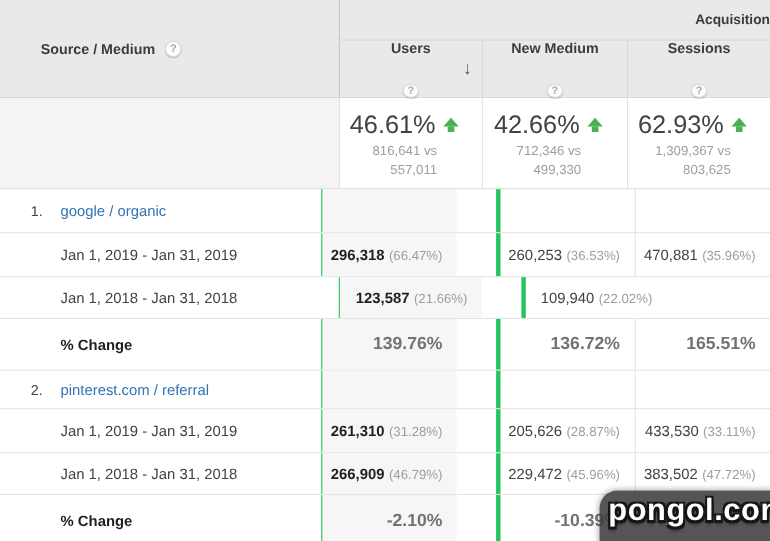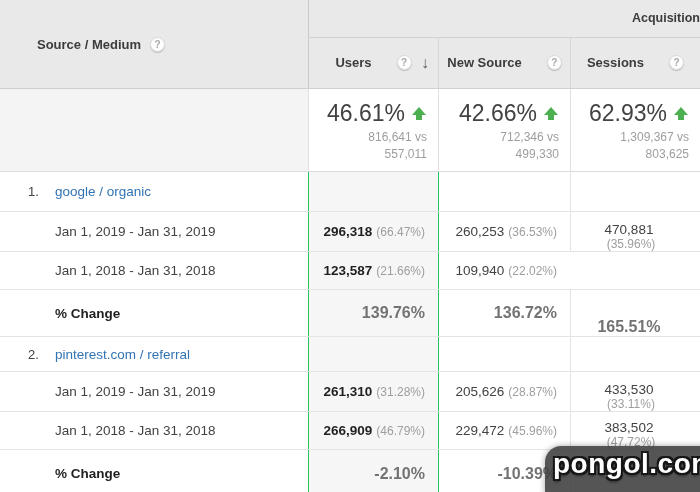--- a/index.html
+++ b/index.html
@@ -23,41 +23,41 @@
   .acq {
     height:38px; background:#e9e9e9;
     border-left:1px solid #c9c9c9; border-bottom:1px solid #d2d2d2;
     display:flex; align-items:center; padding-left:10px;
     font-size:12.5px; font-weight:bold; color:#3c3c3c;justify-content:flex-end;
   }
   .col-hdrs { height:51px; display:flex; }
   .col-hdr {
     background:#e9e9e9; position:relative;
     display:flex; align-items:center; justify-content:center; gap:25px;
-    font-size:13px; font-weight:bold; color:#3c3c3c; cursor:pointer;
+    font-size:13px; font-weight:bold; color:#3c3c3c; cursor:pointer;flex-direction:column;
   }
   .col-hdr.c2 { width:130px; border-left:1px solid #c9c9c9; }
   .col-hdr.c3 { width:132px; border-left:1px solid #d7d7d7; }
   .col-hdr.c4 { width:130px; border-left:1px solid #d7d7d7; }
   .help {
     display:inline-flex; align-items:center; justify-content:center;
     width:15px; height:15px; border-radius:50%;
     background:#fdfdfd; border:1px solid #dadada;
     box-shadow:0 1px 1px rgba(0,0,0,.18);
     font-size:10px; font-weight:bold; color:#a8a8a8; cursor:pointer;
   }
   .sort-arrow {
     position:absolute; right:9px; top:50%; transform:translateY(-50%);
     font-size:16px; font-weight:normal; color:#616161; cursor:pointer;
   }
   
   .summary { display:flex; height:83px; border-bottom:1px solid #dcdcdc; }
   .summary .blank { width:308px; background:#f4f4f4; }
   .sum-cell {
-    display:flex; flex-direction:column; align-items:flex-end;
+    display:flex; flex-direction:column; align-items:center;
     padding:11px 11px 0 0; background:#fff;
   }
   .sum-cell.c2 { width:130px; border-left:1px solid #e0e0e0; }
   .sum-cell.c3 { width:132px; border-left:1px solid #e0e0e0; }
   .sum-cell.c4 { width:130px; border-left:1px solid #e0e0e0; }
   .sum-pct {
     display:flex; align-items:center;
     font-size:23px; color:#424242; line-height:1.15;
   }
   .up-arrow { display:inline-block; position:relative; width:16px; height:15px; margin-left:6px; }
@@ -69,22 +69,22 @@
   .up-arrow::after {
     content:""; position:absolute; top:9px; left:5px;
     width:6px; height:5px; background:#4caf50;
   }
   .sum-vs { font-size:12px; color:#9e9e9e; text-align:right; line-height:1.35; margin-top:3px; }
   
   .row { display:flex; border-bottom:1px solid #e4e4e4; }
   .row .c1 { width:308px; display:flex; align-items:center; padding-left:28px; }
   .row .cm { display:flex; align-items:center; justify-content:flex-end; padding-right:13px; font-size:13.5px; }
   .row .c2 { width:130px; border-left:1px solid #22c55e; background:#f6f6f6; }
-  .row .c3 { width:132px; border-left:1px solid #22c55e; }
-  .row .c4 { width:130px; border-left:1px solid #e4e4e4;flex-direction:column; }
+  .row .c3 { width:132px; border-left:4px solid #22c55e;margin-left:36px; }
+  .row .c4 { width:130px; border-left:1px solid #e4e4e4; }
   .idx { width:27px; font-size:13px; color:#424242; }
   .src-link { font-size:13.5px; color:#3273b4; cursor:pointer; }
   .date-label { margin-left:27px; font-size:13.5px; color:#424242; }
   .chg-label { margin-left:27px; font-size:13.5px; font-weight:bold; color:#1f1f1f; }
   .val { font-weight:bold; color:#1f1f1f; }
   .val.plain { font-weight:normal; color:#424242; }
   .sub-pct { font-size:12px; color:#9e9e9e; margin-left:4px; }
   .chg-val { font-weight:bold; color:#737373; font-size:16px; }
   
   .h40{height:40px}.h38{height:38px}.h47{height:47px}.h35{height:35px}.h48{height:48px}
@@ -116,21 +116,21 @@
       <div class="acq">
         <span>Acquisition</span>
       </div>
       <div class="col-hdrs">
         <div class="col-hdr c2">
           <span>Users</span>
           <span class="help">?</span>
           <span class="sort-arrow">↓</span>
         </div>
         <div class="col-hdr c3">
-          <span>New Source</span>
+          <span>New Medium</span>
           <span class="help">?</span>
         </div>
         <div class="col-hdr c4">
           <span>Sessions</span>
           <span class="help">?</span>
         </div>
       </div>
     </div>
   </div>
 

